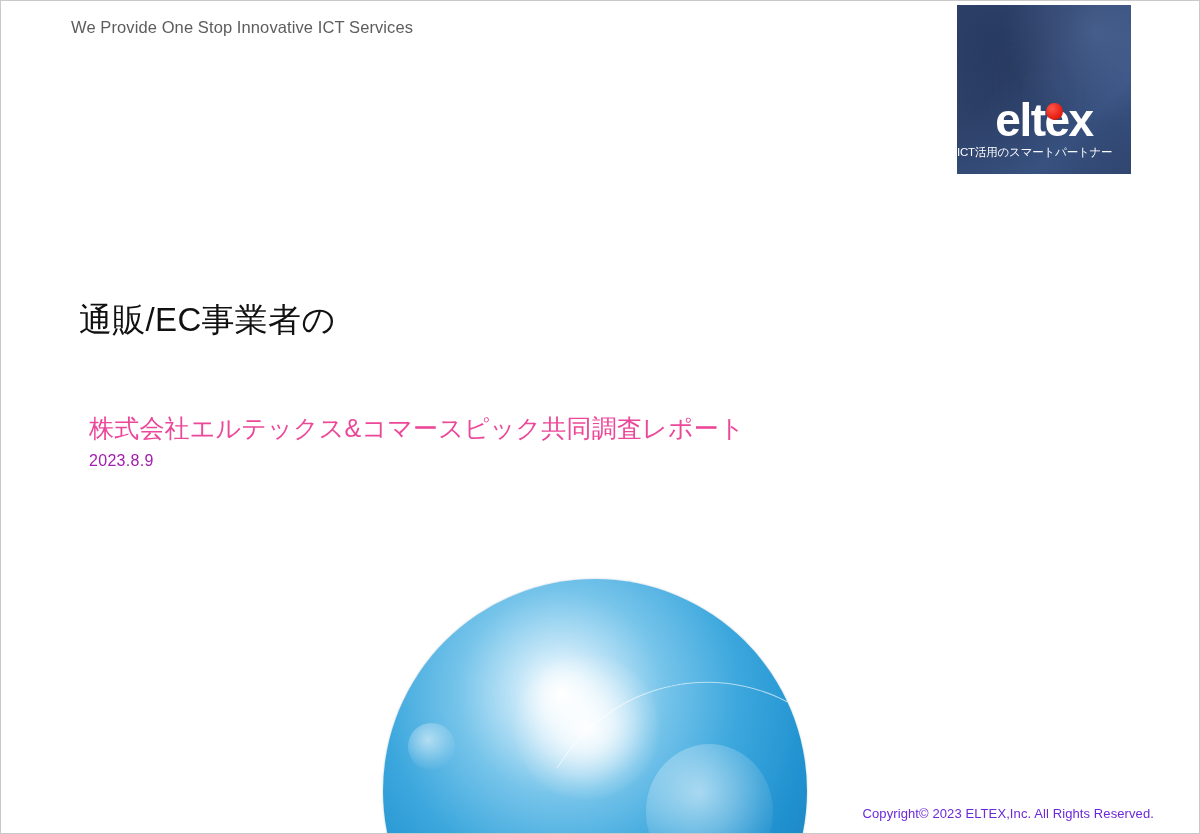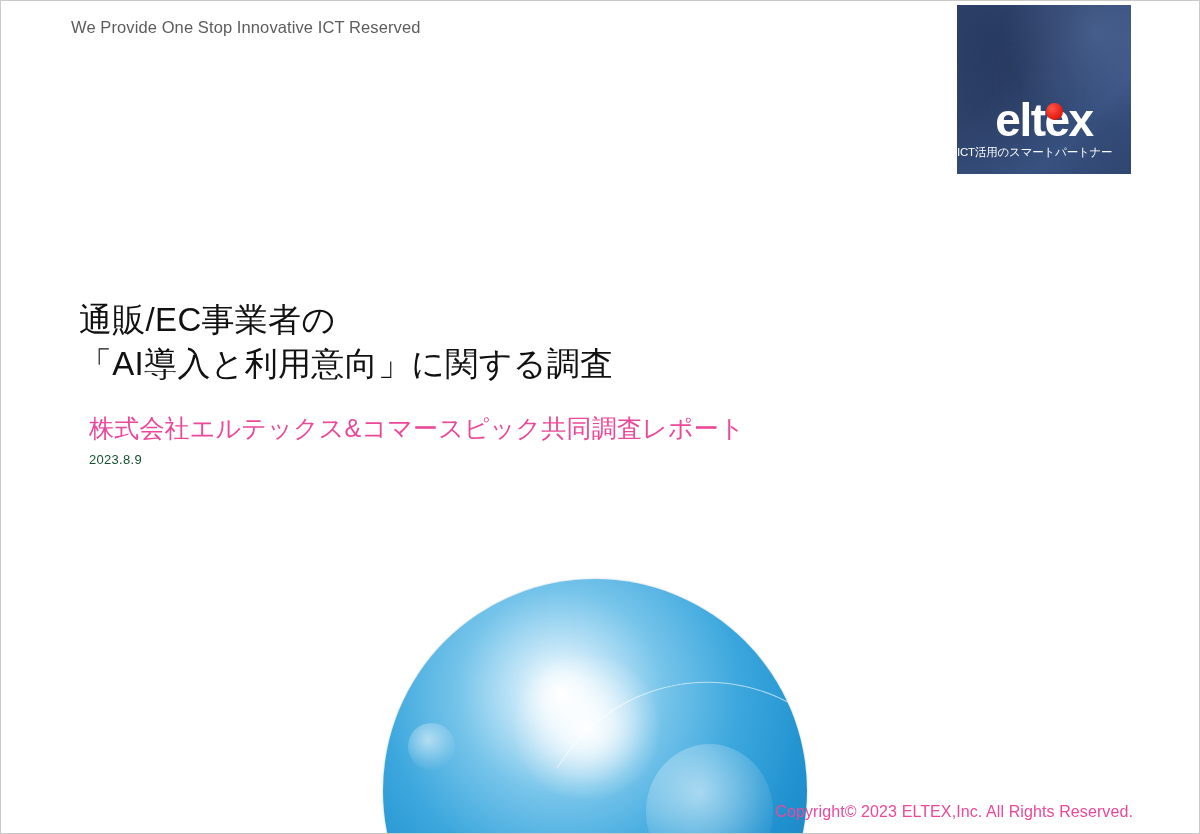--- a/index.html
+++ b/index.html
@@ -84,22 +84,22 @@
     position:absolute;
     left:88px; top:411px;
     font-size:25px;
     color:#ec4899;
     letter-spacing:0.2px;
     white-space:nowrap;
   }
   .report-date {
     position:absolute;
     left:88px; top:451px;
-    font-size:13px;
-    color:#14532d;
+    font-size:16px;
+    color:#a21caf;
     letter-spacing:0.3px;
     white-space:nowrap;
   }
 
   
   .globe-wrap {
     position:absolute;
     left:382px; top:578px;
     width:424px; height:424px;
   }
@@ -154,44 +154,43 @@
     position:absolute;
     border-radius:50%;
     background:radial-gradient(circle at 42% 36%, rgba(255,255,255,0.55) 0%, rgba(255,255,255,0.14) 55%, rgba(255,255,255,0) 78%);
   }
   .spot-1 { left:6%;  top:34%; width:11%; height:11%; }
   .spot-3 { left:62%; top:39%; width:30%; height:32%; }
 
   
   .copyright {
     position:absolute;
-    right:66px; bottom:12px;
-    font-size:16px;
-    color:#ec4899;
+    right:45px; bottom:12px;
+    font-size:13px;
+    color:#6d28d9;
     letter-spacing:0.1px;
     white-space:nowrap;
   }
 </style>
 </head>
 <body>
 
 <div id="slide">
 
-  <div class="header-tagline">We Provide One Stop Innovative ICT Reserved</div>
+  <div class="header-tagline">We Provide One Stop Innovative ICT Services</div>
 
   <div class="logo-box">
     <div class="logo-sheen"></div>
     <div class="logo-wordmark">eltex</div>
     <div class="logo-dot"></div>
     <div class="logo-tagline">ICT活用のスマートパートナー</div>
   </div>
 
   <div class="title-block">
     <div class="title-line">通販/EC事業者の</div>
-    <div class="title-line">「AI導入と利用意向」に関する調査</div>
   </div>
 
   <div class="subtitle">株式会社エルテックス&amp;コマースピック共同調査レポート</div>
 
   <div class="report-date">2023.8.9</div>
 
   <div class="globe-wrap">
     <div class="globe">
       <div class="spot spot-1"></div>
 

